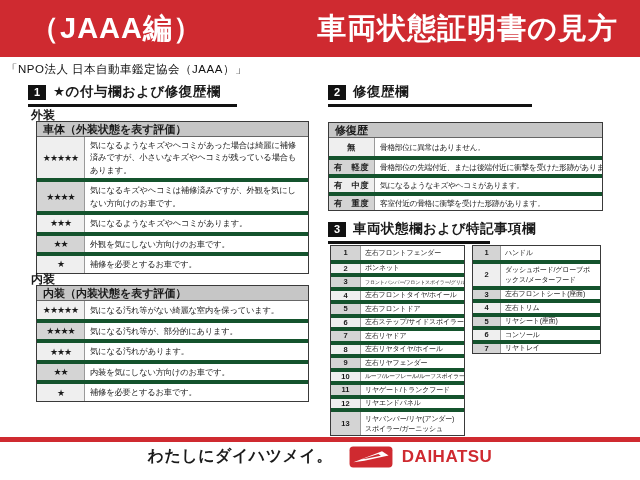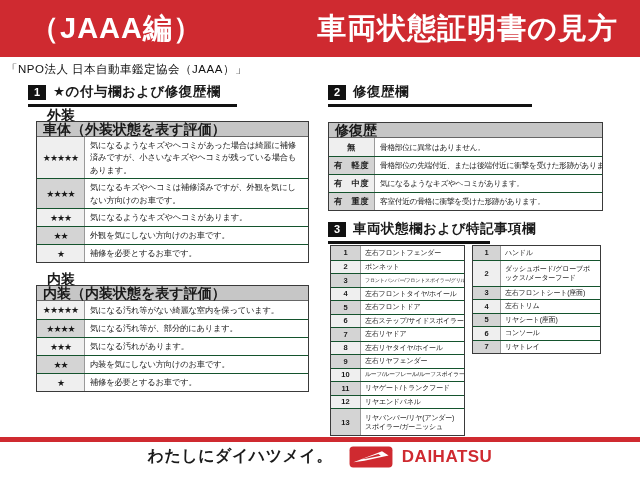--- a/index.html
+++ b/index.html
@@ -24,31 +24,31 @@
   }
   .sec-num {
     width:18px; height:15px; background:#111; color:#fff; font-weight:bold;
     font-size:11px; display:flex; align-items:center; justify-content:center; flex:0 0 auto;
   }
   .sec-ttl { font-size:13.5px; font-weight:bold; letter-spacing:0.5px; }
   #sec1-head { left:28px; top:83px; width:209px; }
   #sec2-head { left:328px; top:83px; width:204px; }
   #sec3-head { left:328px; top:220px; width:162px; }
 
-  .group-label { position:absolute; font-size:14px; font-weight:bold;margin-left:16px; }
+  .group-label { position:absolute; font-size:12px; font-weight:bold; }
   #ext-label { left:31px; top:107px; }
   #int-label { left:31px; top:271px; }
 
   
   .tbl { position:absolute; border:1.5px solid #3a3a3a; background:#fff; }
   .thead {
-    background:#c6c6c6; font-size:14px; font-weight:bold;
+    background:#c6c6c6; font-size:11px; font-weight:bold;
     padding:3px 6px; border-bottom:1px solid #666; height:15px; line-height:9px;
   }
-  .trow { display:flex; border-top:1px solid #14532d; }
+  .trow { display:flex; border-top:4px solid #14532d; }
   .tbody .trow:first-child { border-top:none; }
   .cell-l {
     flex:0 0 auto; display:flex; align-items:center; justify-content:center;
     border-right:1px solid #9a9a9a; text-align:center;
   }
   .cell-r { flex:1 1 auto; display:flex; align-items:center; padding:2px 5px; }
 
   
   #ext-table { left:36px; top:121px; width:273px; }
   #int-table { left:36px; top:285px; width:273px; }

